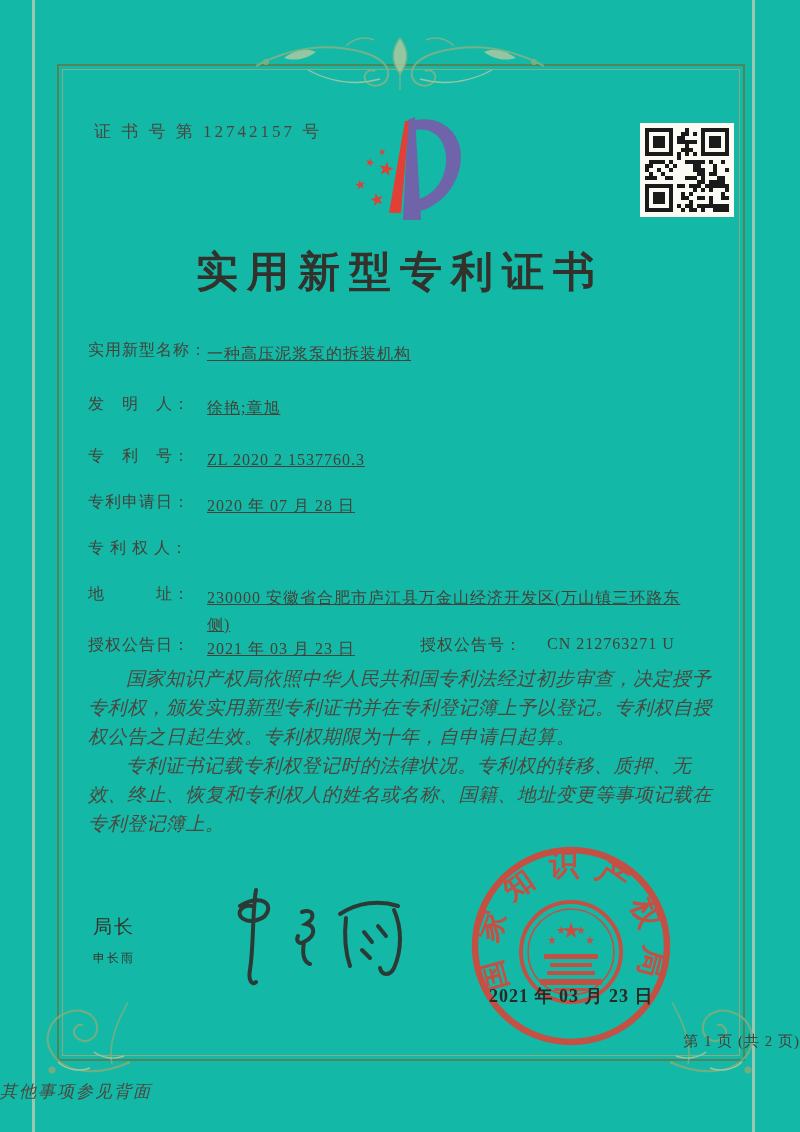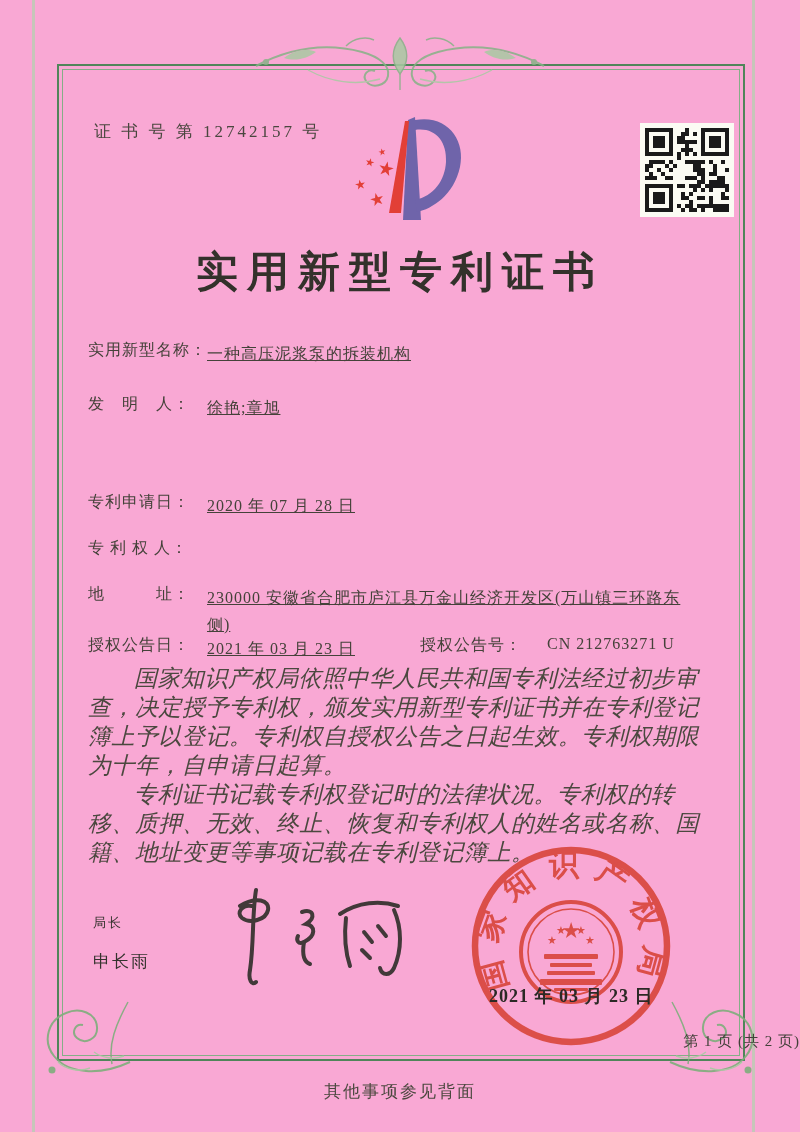--- a/index.html
+++ b/index.html
@@ -1,18 +1,18 @@
 <!DOCTYPE html>
 <html><head>
 <meta charset="utf-8">
 <style>
   html,body{margin:0;padding:0;background:#ffffff;}
   .page{
     position:relative;width:800px;height:1132px;margin:0 auto;
-    background:#f9a8d4;overflow:hidden;
+    background:#14b8a6;overflow:hidden;
     font-family:"Liberation Serif","DejaVu Serif",serif;
     color:#3f3c35;
   }
   .edge-strip{position:absolute;top:0;bottom:0;width:3px;background:#b9cdb2;opacity:.8;}
   .edge-left{left:32px;}
   .edge-right{left:752px;}
   .frame{
     position:absolute;left:57px;top:64px;width:688px;height:997px;
     border:2px solid #50855a;box-sizing:border-box;
   }
@@ -26,29 +26,29 @@
     left:0;top:244px;width:800px;text-align:center;
     font-size:42px;font-weight:700;letter-spacing:9px;color:#33312b;
   }
   .field-row{left:0;top:0;width:800px;height:30px;font-size:16px;letter-spacing:1px;color:#45423a;}
   .field-label{position:absolute;left:88px;width:118px;white-space:pre;}
   .field-value{position:absolute;left:207px;width:480px;line-height:27px;text-decoration:underline;}
   .grant-label2{position:absolute;left:420px;white-space:pre;}
   .grant-value2{position:absolute;left:547px;text-align:center;}
   .paragraphs{
     left:88px;top:664px;width:628px;
-    font-size:23px;line-height:29px;letter-spacing:.5px;
+    font-size:19px;line-height:29px;letter-spacing:.5px;
     font-style:italic;color:#4b483f;
   }
   .paragraphs p{margin:0;text-indent:2em;}
-  .sign-pos{left:93px;top:914px;font-size:13px;font-family:"Liberation Sans","DejaVu Sans",sans-serif;color:#35332e;letter-spacing:2px;}
-  .sign-name{left:93px;top:950px;font-size:17px;font-family:"Liberation Sans","DejaVu Sans",sans-serif;color:#35332e;letter-spacing:2px;}
+  .sign-pos{left:93px;top:914px;font-size:19px;font-family:"Liberation Sans","DejaVu Sans",sans-serif;color:#35332e;letter-spacing:2px;}
+  .sign-name{left:93px;top:950px;font-size:12px;font-family:"Liberation Sans","DejaVu Sans",sans-serif;color:#35332e;letter-spacing:2px;}
   .seal-date{left:489px;top:984px;font-size:18px;letter-spacing:1px;color:#2b2925;font-weight:600;}
   .page-num{left:0;top:1032px;width:800px;text-align:right;font-size:15px;letter-spacing:1px;color:#43403a;}
-  .back-note{left:0;top:1080px;width:800px;text-align:center;font-size:17px;letter-spacing:2px;color:#4b483f;}
+  .back-note{left:0;top:1080px;width:800px;text-align:left;font-size:17px;font-style:italic;letter-spacing:2px;color:#4b483f;}
   svg{display:block;}
 </style>
 </head>
 <body>
 
 <div class="page">
 
   <div class="edge-strip edge-left"></div>
   <div class="edge-strip edge-right"></div>
 
@@ -336,20 +336,24 @@
   <div class="abs title">实用新型专利证书</div>
 
   <div class="abs field-row" style="top:340px;">
     <span class="field-label">实用新型名称：</span>
     <span class="field-value">一种高压泥浆泵的拆装机构</span>
   </div>
   <div class="abs field-row" style="top:394px;">
     <span class="field-label">发　明　人：</span>
     <span class="field-value">徐艳;章旭</span>
   </div>
+  <div class="abs field-row" style="top:446px;">
+    <span class="field-label">专　利　号：</span>
+    <span class="field-value">ZL 2020 2 1537760.3</span>
+  </div>
   <div class="abs field-row" style="top:492px;">
     <span class="field-label">专利申请日：</span>
     <span class="field-value">2020 年 07 月 28 日</span>
   </div>
   <div class="abs field-row" style="top:538px;">
     <span class="field-label">专 利 权 人：</span>
   </div>
   <div class="abs field-row" style="top:584px;height:58px;">
     <span class="field-label">地　　　址：</span>
     <span class="field-value">230000 安徽省合肥市庐江县万金山经济开发区(万山镇三环路东侧)</span>

